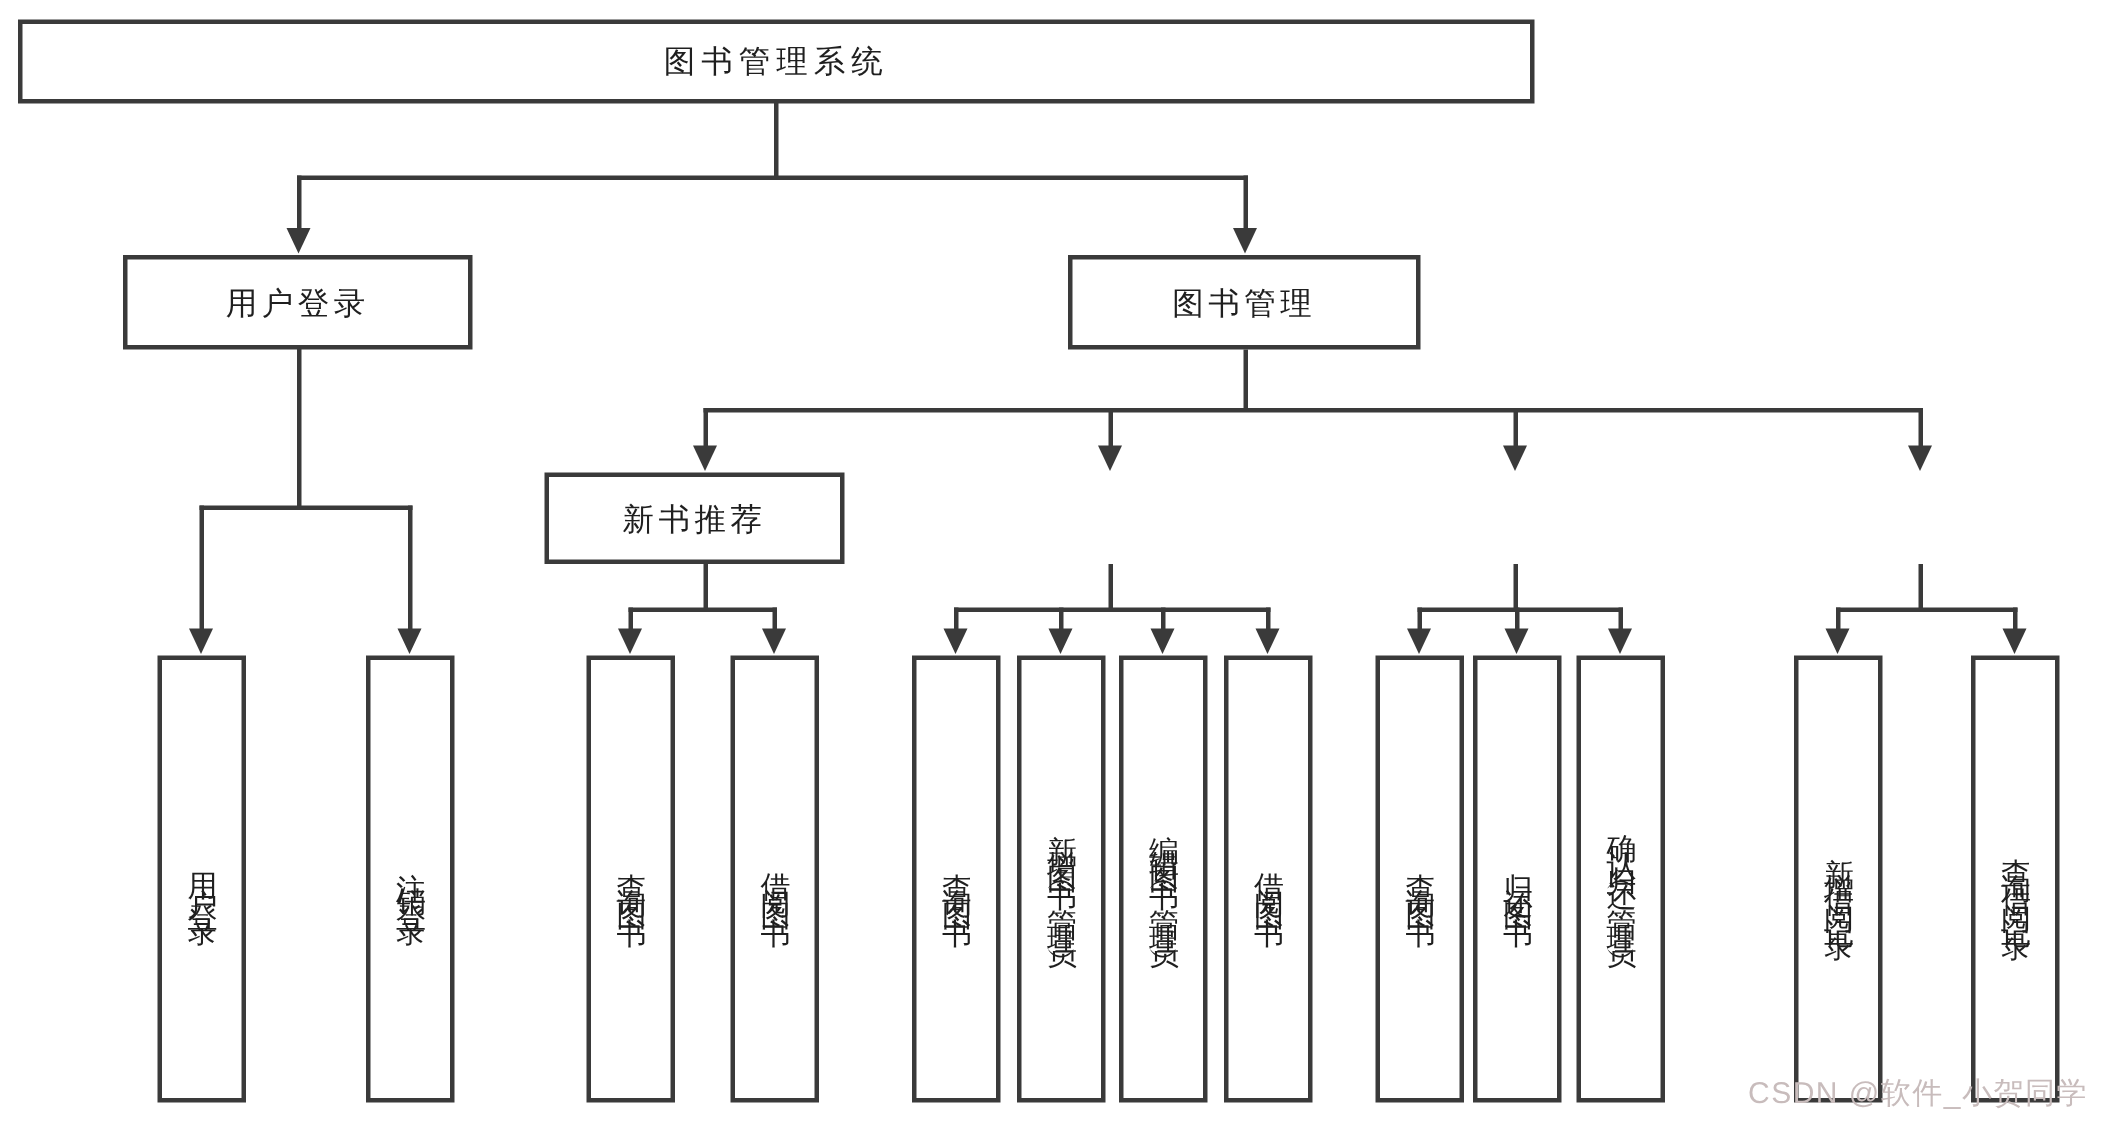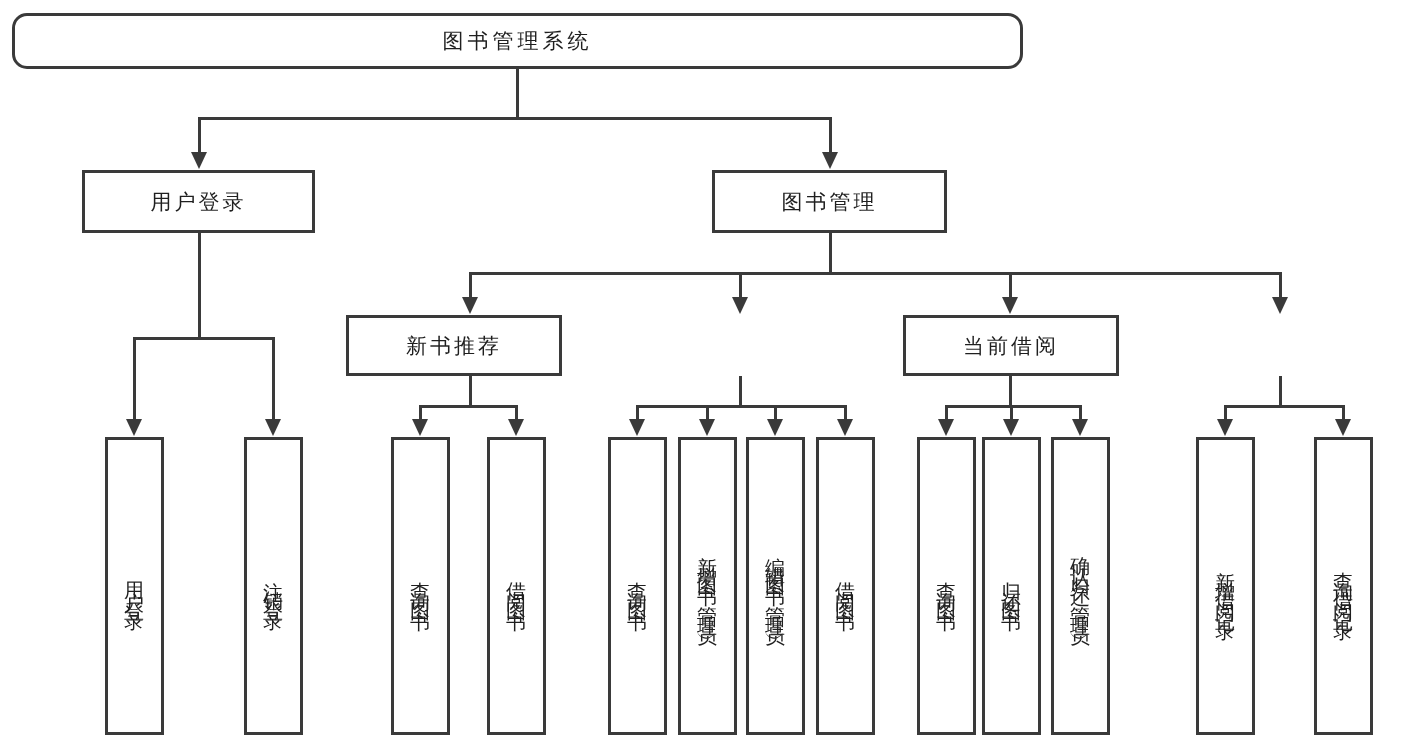--- a/index.html
+++ b/index.html
@@ -63,40 +63,37 @@
     color: #c8bcbc;
     letter-spacing: 1px;
     white-space: nowrap;
   }
 </style>
 </head>
 <body>
 
 <div id="canvas">
 
-  <div class="box" style="left:12px; top:13px; width:1011px; height:56px;border-radius:15px;">
+  <div class="box" style="left:12px; top:13px; width:1011px; height:56px;">
     <span class="hlabel root-label">图书管理系统</span>
   </div>
 
   <div class="box" style="left:82px; top:170px; width:233px; height:63px;">
     <span class="hlabel">用户登录</span>
   </div>
 
   <div class="box" style="left:712px; top:170px; width:235px; height:63px;justify-content:center;">
     <span class="hlabel">图书管理</span>
   </div>
 
-  <div class="box" style="left:346px; top:315px; width:216px; height:61px;">
+  <div class="box" style="left:363px; top:315px; width:200px; height:61px;">
     <span class="hlabel">新书推荐</span>
   </div>
 
 
-  <div class="box" style="left:903px; top:315px; width:216px; height:61px;">
-    <span class="hlabel">当前借阅</span>
-  </div>
 
 
   <div class="box" style="left:105px; top:437px; width:59px; height:298px;">
     <span class="vlabel">用户登录</span>
   </div>
   <div class="box" style="left:244px; top:437px; width:59px; height:298px;">
     <span class="vlabel">注销登录</span>
   </div>
 
   <div class="box" style="left:391px; top:437px; width:59px; height:298px;">
@@ -195,14 +192,15 @@
   <div class="arrow" style="left:767px; top:419px;"></div>
   <div class="arrow" style="left:837px; top:419px;"></div>
 
   <div class="arrow" style="left:938px;  top:419px;"></div>
   <div class="arrow" style="left:1003px; top:419px;"></div>
   <div class="arrow" style="left:1072px; top:419px;"></div>
 
   <div class="arrow" style="left:1217px; top:419px;"></div>
   <div class="arrow" style="left:1335px; top:419px;"></div>
 
+  <div class="watermark">CSDN @软件_小贺同学</div>
 
 </div>
 
 </body></html>

